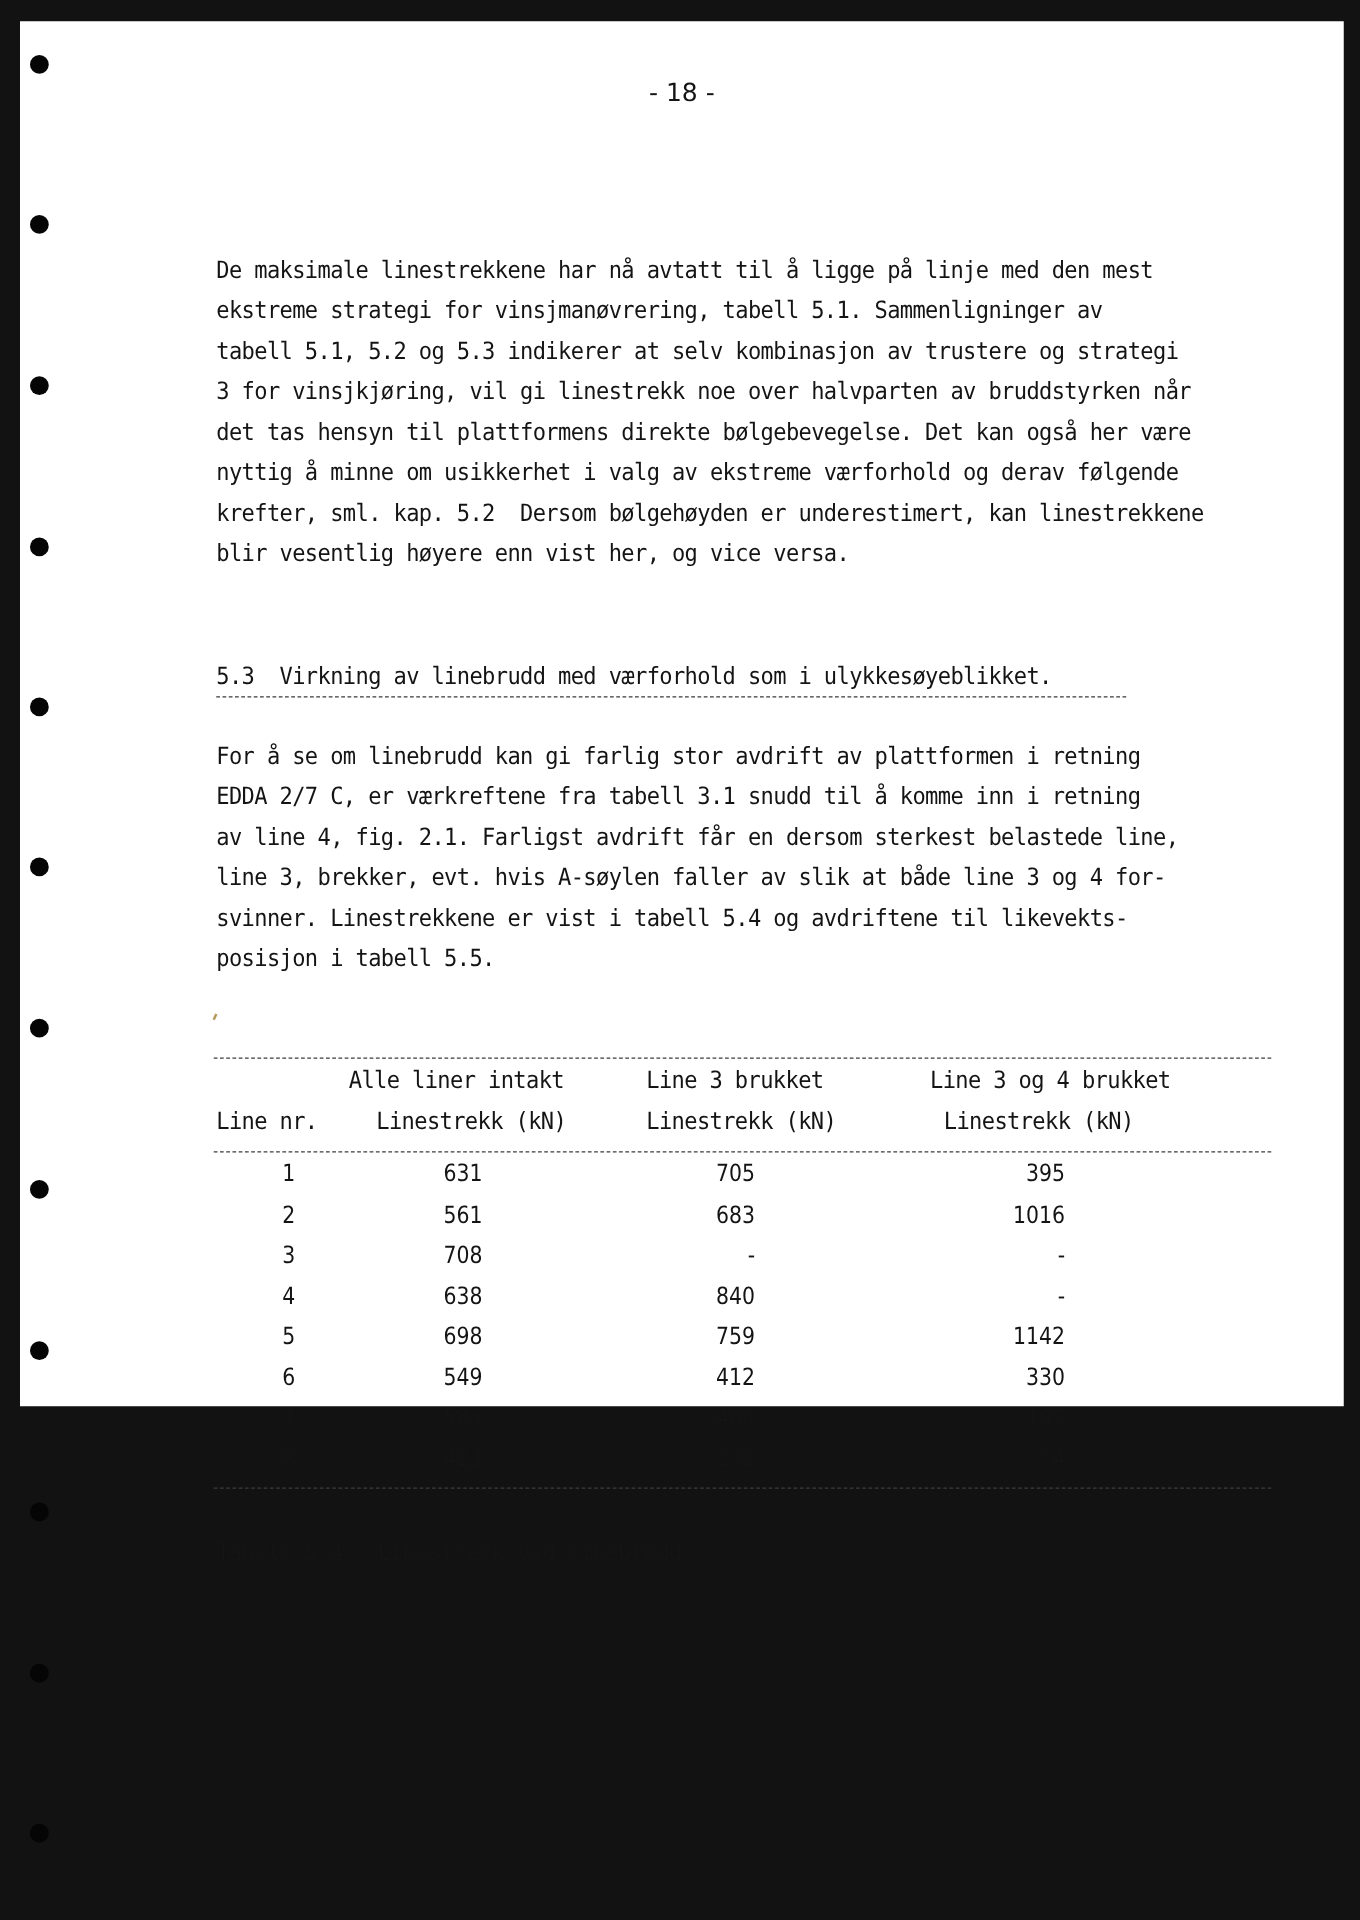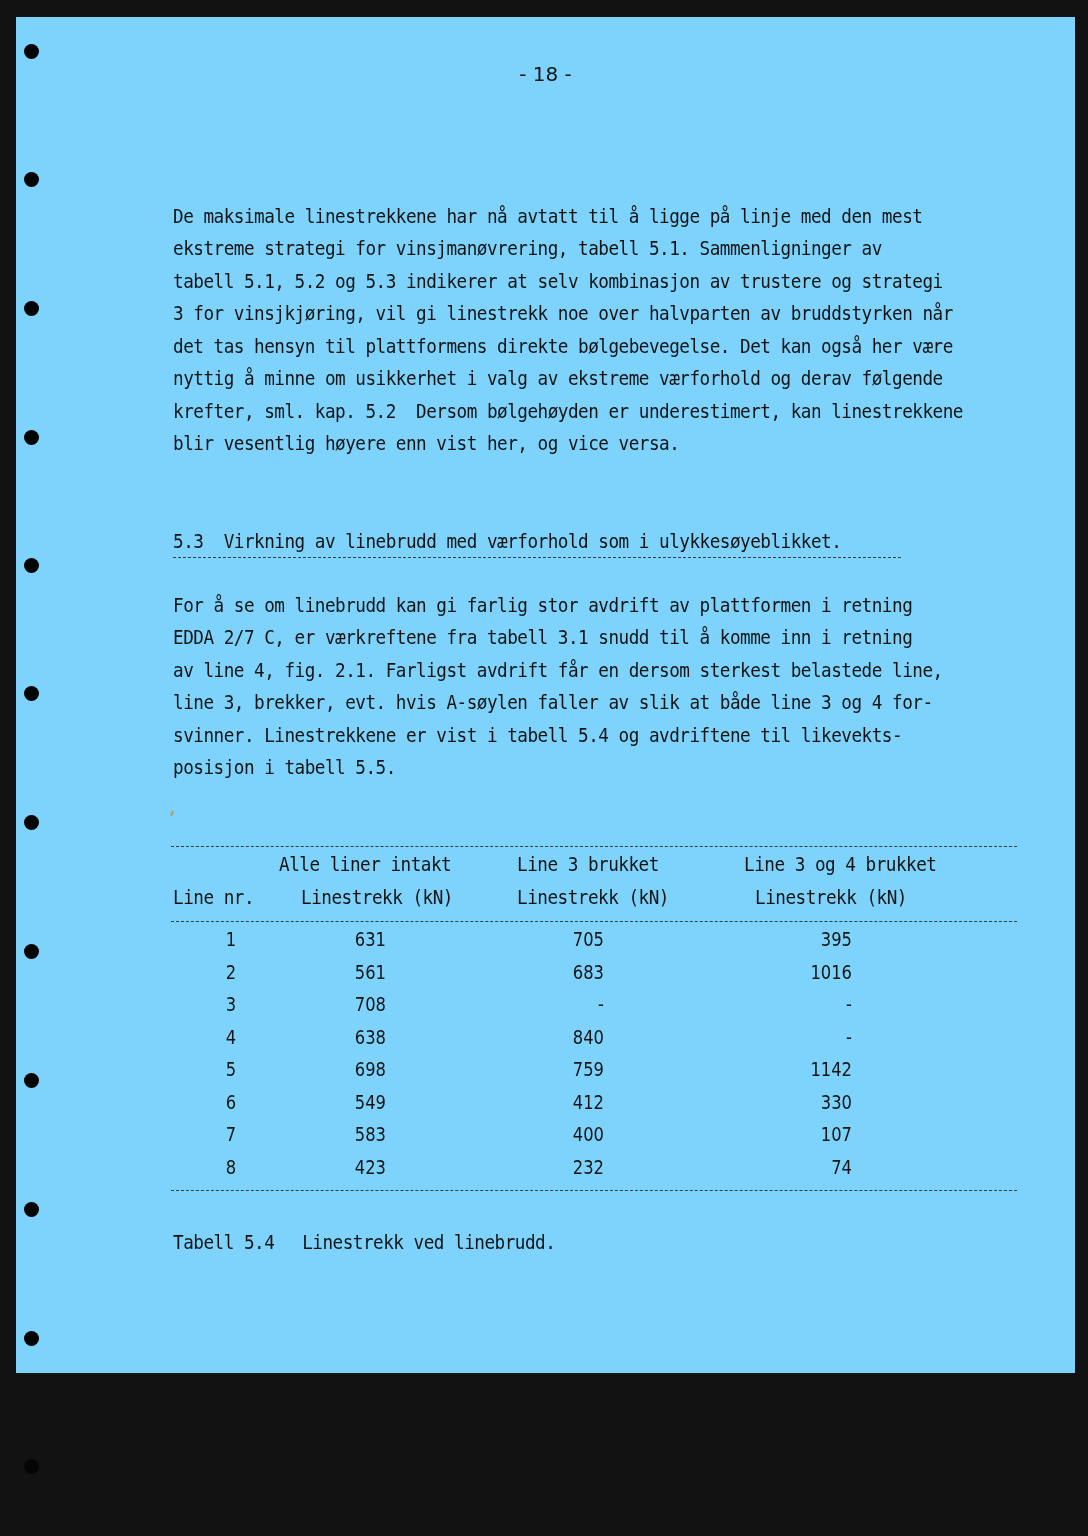--- a/index.html
+++ b/index.html
@@ -7,22 +7,22 @@
     width: 1088px; height: 1536px;
     background: #121212;
     position: relative;
     overflow: hidden;
     font-family: "Liberation Mono", "DejaVu Sans Mono", monospace;
     color: #141414;
   }
   .page {
     position: absolute;
     left: 16px; top: 17px;
-    width: 1059px; height: 1356px;
-    background: #7dd3fc;
+    width: 1059px; height: 1108px;
+    background: #ffffff;
   }
   .hole {
     position: absolute;
     width: 15px; height: 15px;
     border-radius: 50%;
     background: #050505;
     left: 8px;
   }
   .abs { position: absolute; white-space: pre; }
   .pagenum {

